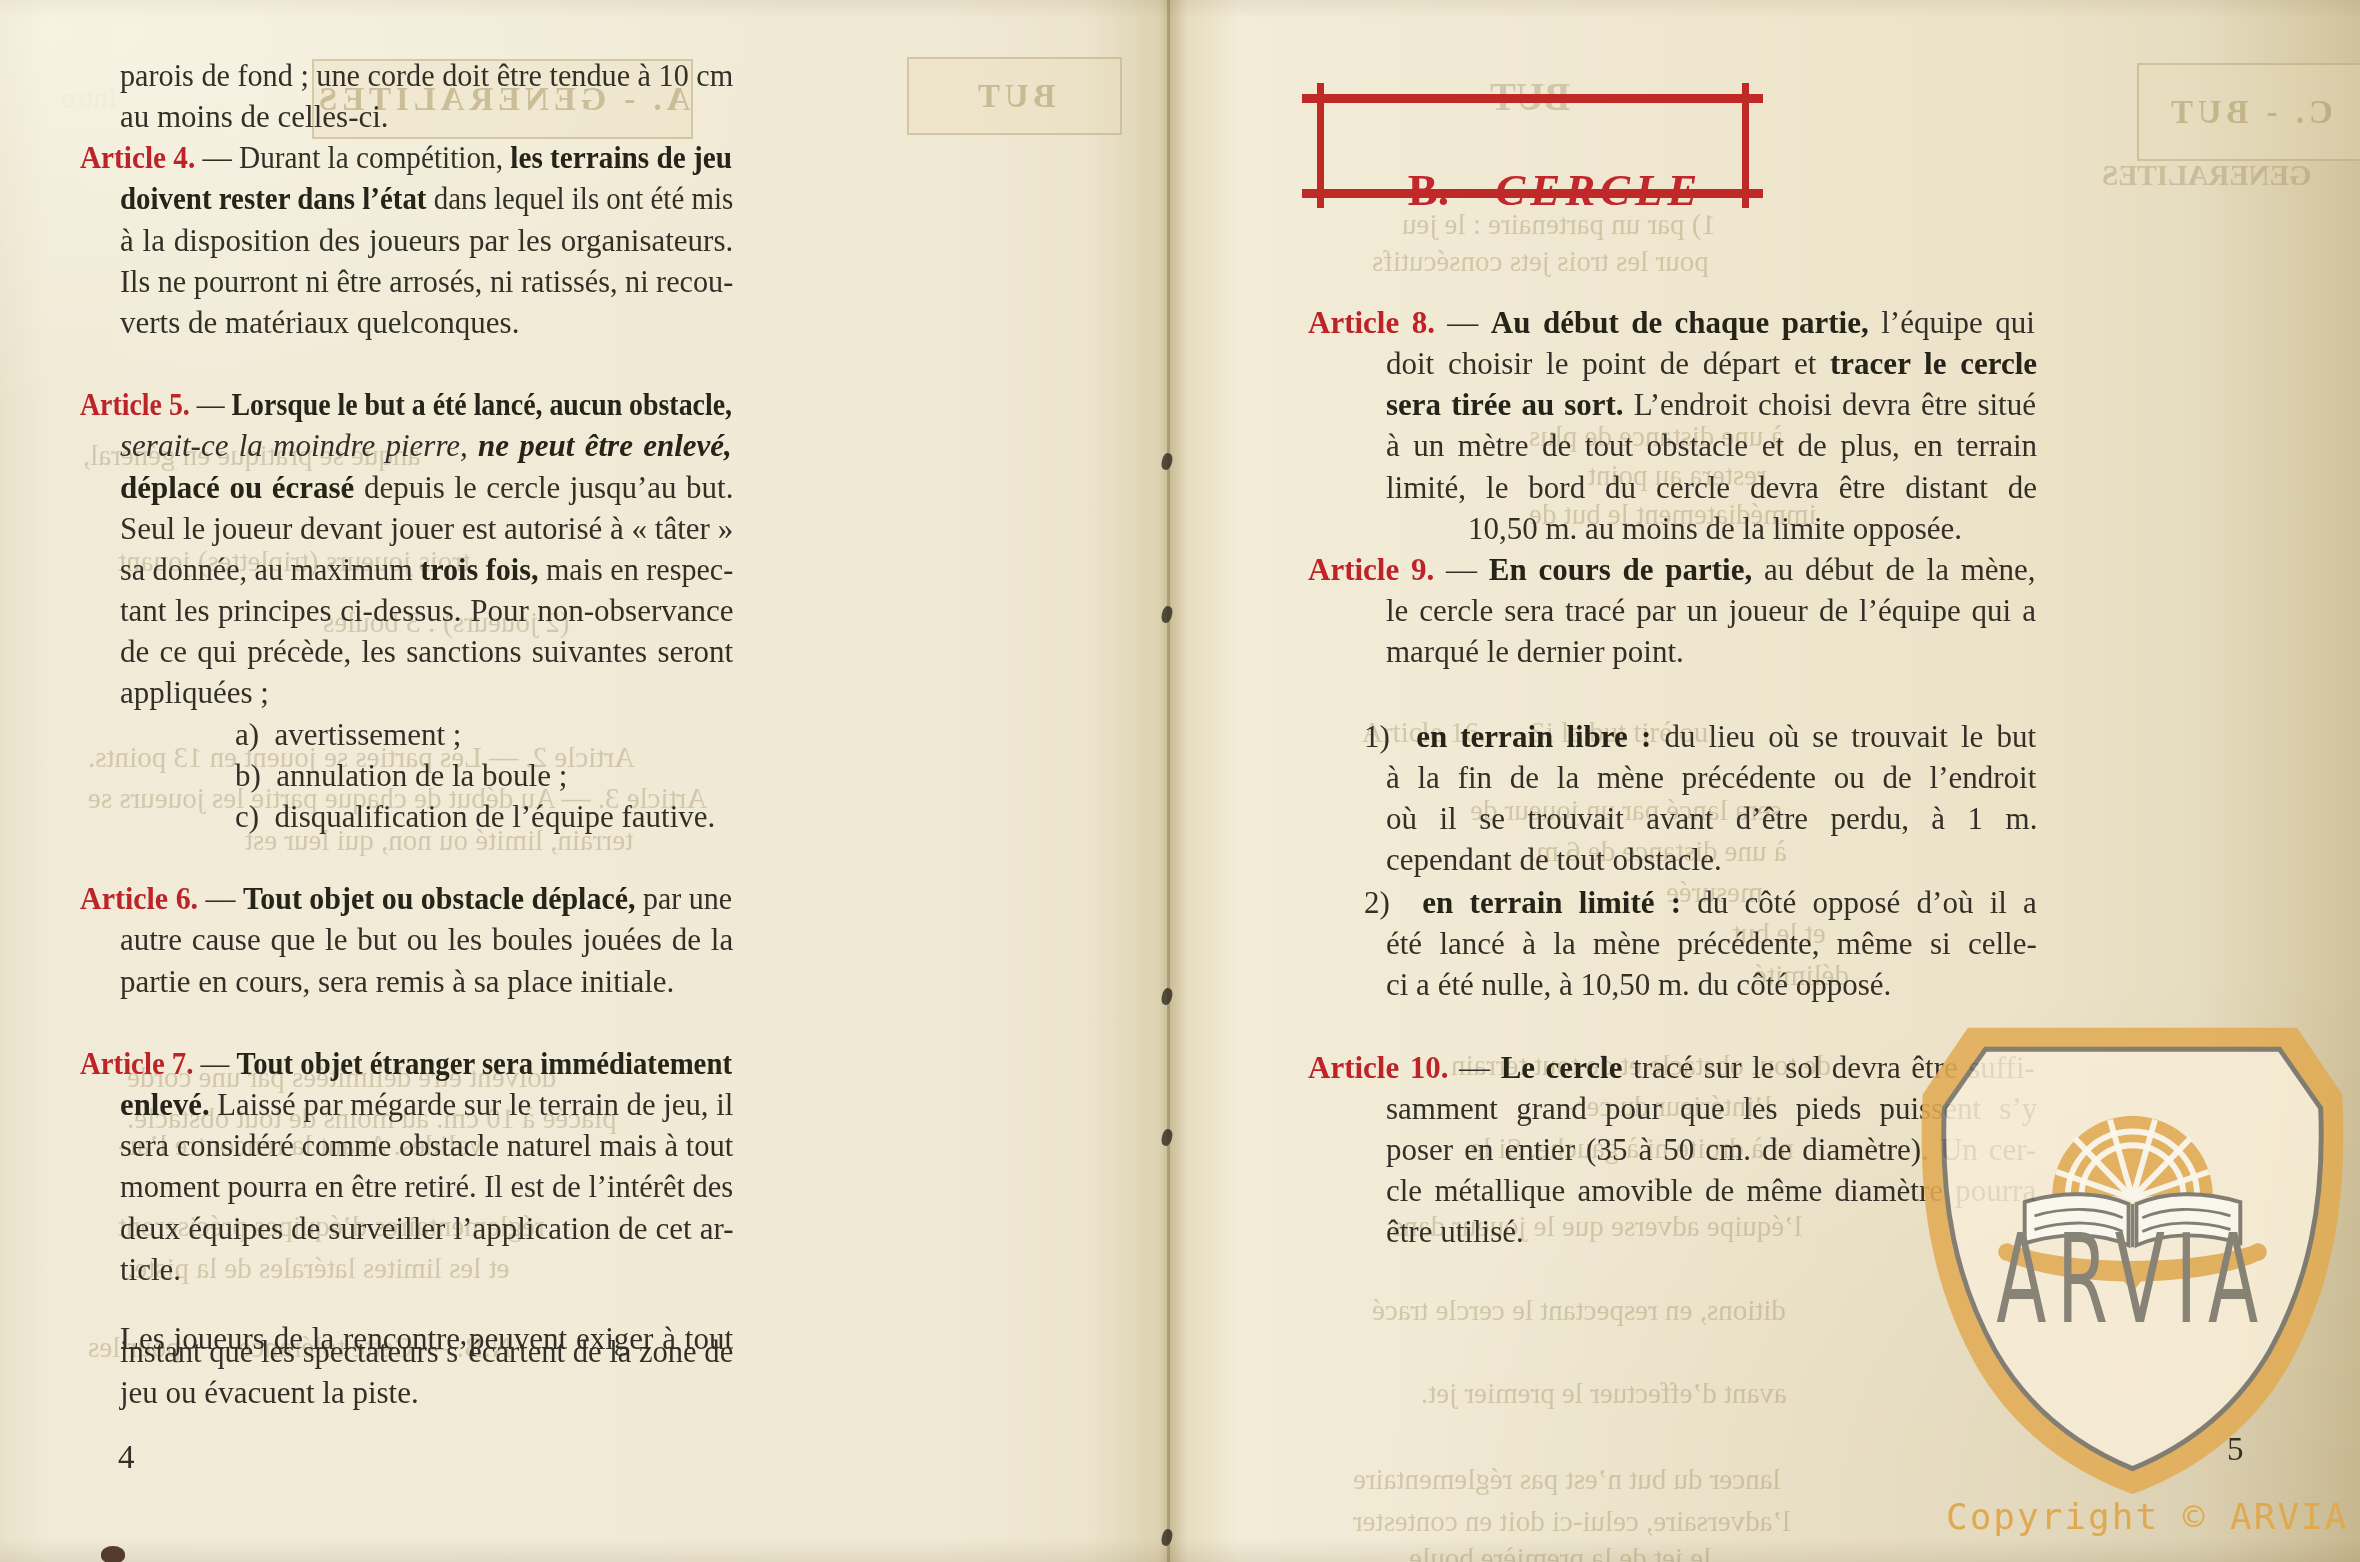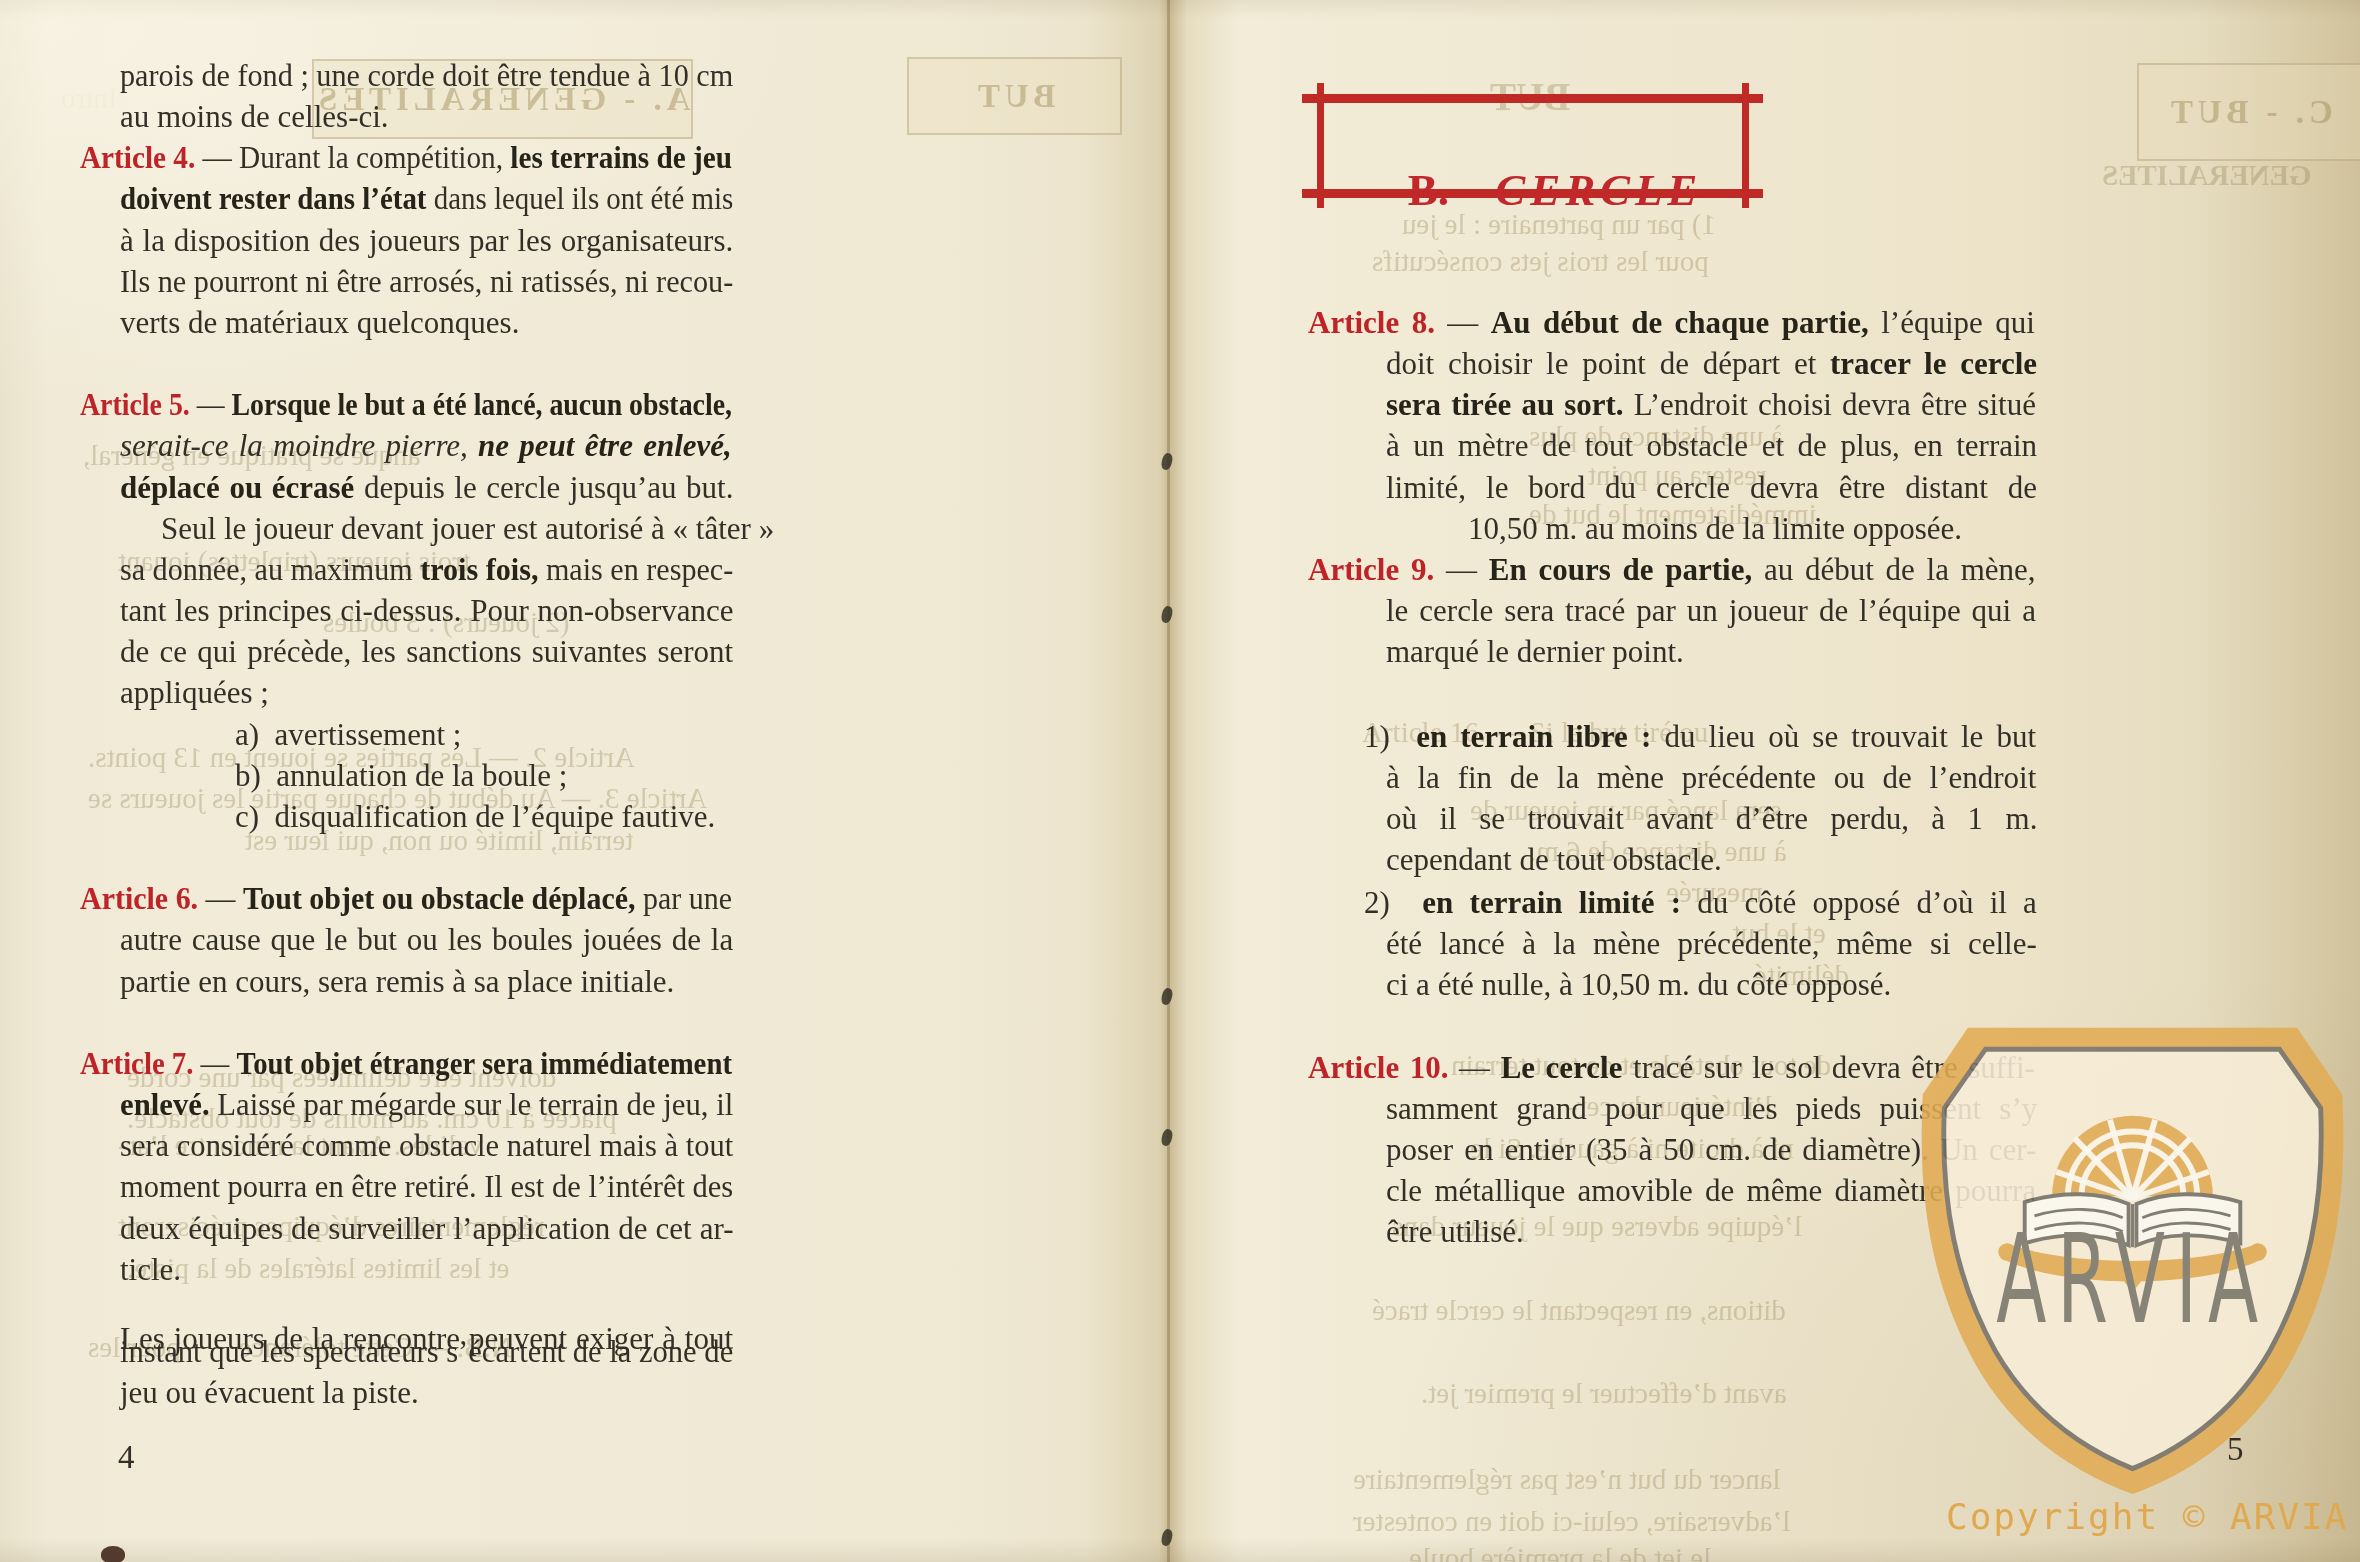--- a/index.html
+++ b/index.html
@@ -115,21 +115,21 @@
     <div class="line" style="left: 120px; top: 55px; width: 620px;"><span class="linein" style="transform: scaleX(0.974526);">parois de fond ; une corde doit être tendue à 10 cm</span></div>
     <div class="line" style="left: 120px; top: 96px; width: 620px;"><span class="linein">au moins de celles-ci.</span></div>
     <div class="line" style="left: 80px; top: 137px; width: 660px;"><span class="linein" style="transform: scaleX(0.943134);"><span class="lbl">Article 4.</span> — Durant la compétition, <b>les terrains de jeu</b></span></div>
     <div class="line" style="left: 120px; top: 178px; width: 620px;"><span class="linein" style="transform: scaleX(0.93264);"><b>doivent rester dans l’état</b> dans lequel ils ont été mis</span></div>
     <div class="line" style="left: 120px; top: 220px; width: 620px;"><span class="linein" style="word-spacing: 1.1px;">à la disposition des joueurs par les organisateurs.</span></div>
     <div class="line" style="left: 120px; top: 261px; width: 620px;"><span class="linein" style="transform: scaleX(0.974479);">Ils ne pourront ni être arrosés, ni ratissés, ni recou-</span></div>
     <div class="line" style="left: 120px; top: 302px; width: 620px;"><span class="linein">verts de matériaux quelconques.</span></div>
     <div class="line" style="left: 80px; top: 384px; width: 660px;"><span class="linein" style="transform: scaleX(0.898232);"><span class="lbl">Article 5.</span> — <b>Lorsque le but a été lancé, aucun obstacle,</b></span></div>
     <div class="line" style="left: 120px; top: 425px; width: 620px;"><span class="linein" style="word-spacing: 2.5px; font-style: italic;">serait-ce la moindre pierre, <b>ne peut être enlevé,</b></span></div>
     <div class="line" style="left: 120px; top: 467px; width: 620px;"><span class="linein" style="word-spacing: 1.8px;"><b>déplacé ou écrasé</b> depuis le cercle jusqu’au but.</span></div>
-    <div class="line" style="left: 120px; top: 508px; width: 620px;"><span class="linein" style="word-spacing: 0.03px; margin-left: 41px;">Seul le joueur devant jouer est autorisé à « tâter »</span></div>
+    <div class="line" style="left: 120px; top: 508px; width: 620px;"><span class="linein" style="word-spacing: 0.03px;">Seul le joueur devant jouer est autorisé à « tâter »</span></div>
     <div class="line" style="left: 120px; top: 549px; width: 620px;"><span class="linein" style="transform: scaleX(0.971348);">sa donnée, au maximum <b>trois fois,</b> mais en respec-</span></div>
     <div class="line" style="left: 120px; top: 590px; width: 620px;"><span class="linein" style="word-spacing: 0.8px;">tant les principes ci-dessus. Pour non-observance</span></div>
     <div class="line" style="left: 120px; top: 631px; width: 620px;"><span class="linein" style="word-spacing: 2.5px;">de ce qui précède, les sanctions suivantes seront</span></div>
     <div class="line" style="left: 120px; top: 672px; width: 620px;"><span class="linein">appliquées ;</span></div>
     <div class="line" style="left: 235px; top: 714px; width: 505px;"><span class="linein">a)  avertissement ;</span></div>
     <div class="line" style="left: 235px; top: 755px; width: 505px;"><span class="linein">b)  annulation de la boule ;</span></div>
     <div class="line" style="left: 235px; top: 796px; width: 505px;"><span class="linein">c)  disqualification de l’équipe fautive.</span></div>
     <div class="line" style="left: 80px; top: 878px; width: 660px;"><span class="linein" style="transform: scaleX(0.966282);"><span class="lbl">Article 6.</span> — <b>Tout objet ou obstacle déplacé,</b> par une</span></div>
     <div class="line" style="left: 120px; top: 919px; width: 620px;"><span class="linein" style="word-spacing: 2.1px;">autre cause que le but ou les boules jouées de la</span></div>
     <div class="line" style="left: 120px; top: 961px; width: 620px;"><span class="linein">partie en cours, sera remis à sa place initiale.</span></div>

